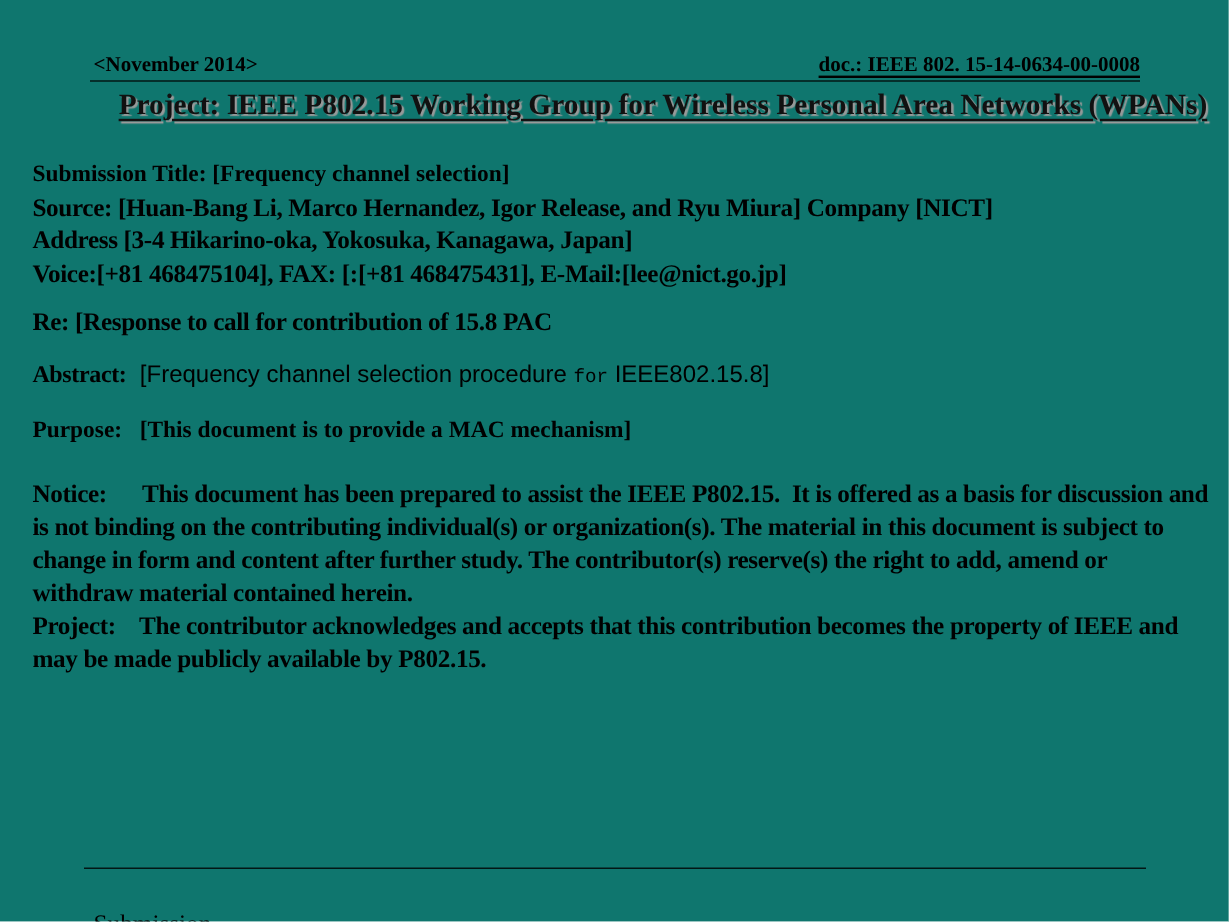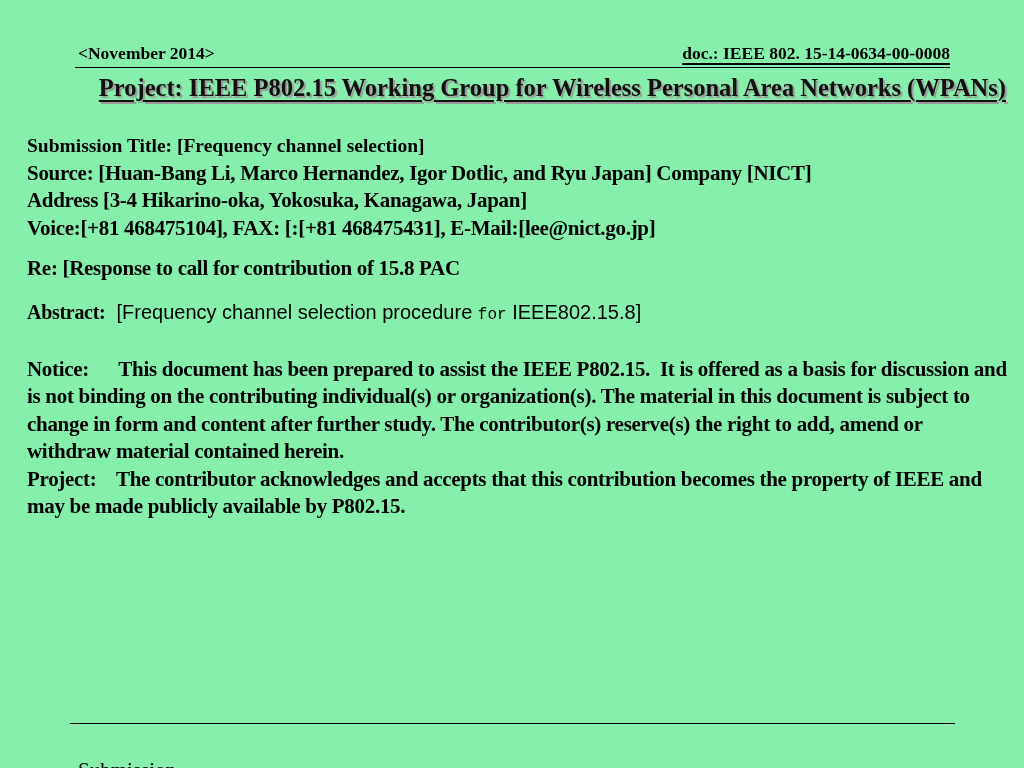--- a/index.html
+++ b/index.html
@@ -11,21 +11,21 @@
     width: 1024px;
     height: 768px;
     overflow: hidden;
     position: relative;
     font-family: "Liberation Serif", serif;
     color: #000000;
   }
   .page {
     position: absolute;
     inset: 0;
-    background: #86efac;
+    background: #0f766e;
   }
 
   
   .header-date {
     position: absolute;
     top: 43px;
     left: 78px;
     font-size: 17.5px;
     font-weight: bold;
     white-space: nowrap;
@@ -131,30 +131,31 @@
   <div class="header-doc">doc.: IEEE 802. 15-14-0634-00-0008</div>
   <div class="header-rule"></div>
 
   <div class="slide-title">Project: IEEE P802.15 Working Group for Wireless Personal Area Networks (WPANs)</div>
 
   <div class="content">
 
     <div class="line"><span class="lbl">Submission Title:</span><span class="val"> [Frequency channel selection]</span></div>
 
 
-    <div class="line condensed"><span class="lbl">Source:</span><span class="val"> [Huan-Bang Li, Marco Hernandez, Igor Dotlic, and Ryu Japan] Company [NICT]</span></div>
+    <div class="line condensed"><span class="lbl">Source:</span><span class="val"> [Huan-Bang Li, Marco Hernandez, Igor Release, and Ryu Miura] Company [NICT]</span></div>
 
     <div class="line condensed"><span class="val">Address [3-4 Hikarino-oka, Yokosuka, Kanagawa, Japan]</span></div>
 
     <div class="line condensed"><span class="val">Voice:[+81 468475104], FAX: [:[+81 468475431], E-Mail:[lee@nict.go.jp]</span></div>
 
     <div class="line condensed re-line"><span class="lbl">Re:</span><span class="val"> [Response to call for contribution of 15.8 PAC</span></div>
 
     <div class="line abstract-line"><span class="lbl condensed">Abstract:</span><span class="sans">  [Frequency channel selection procedure </span><span class="serif-small">for</span><span class="sans"> IEEE802.15.8]</span></div>
 
+    <div class="line purpose-line"><span class="lbl">Purpose:</span><span class="val">   [This document is to provide a MAC mechanism]</span></div>
 
     <div class="line condensed notice-para"><span class="lbl">Notice:</span><span class="val">      This document has been prepared to assist the IEEE P802.15.  It is offered as a basis for discussion and is not binding on the contributing individual(s) or organization(s). The material in this document is subject to change in form and content after further study. The contributor(s) reserve(s) the right to add, amend or withdraw material contained herein.</span></div>
 
     <div class="line condensed"><span class="lbl">Project:</span><span class="val">    The contributor acknowledges and accepts that this contribution becomes the property of IEEE and may be made publicly available by P802.15.</span></div>
 
   </div>
 
   <div class="footer-rule"></div>
   <div class="footer-label">Submission</div>
 

